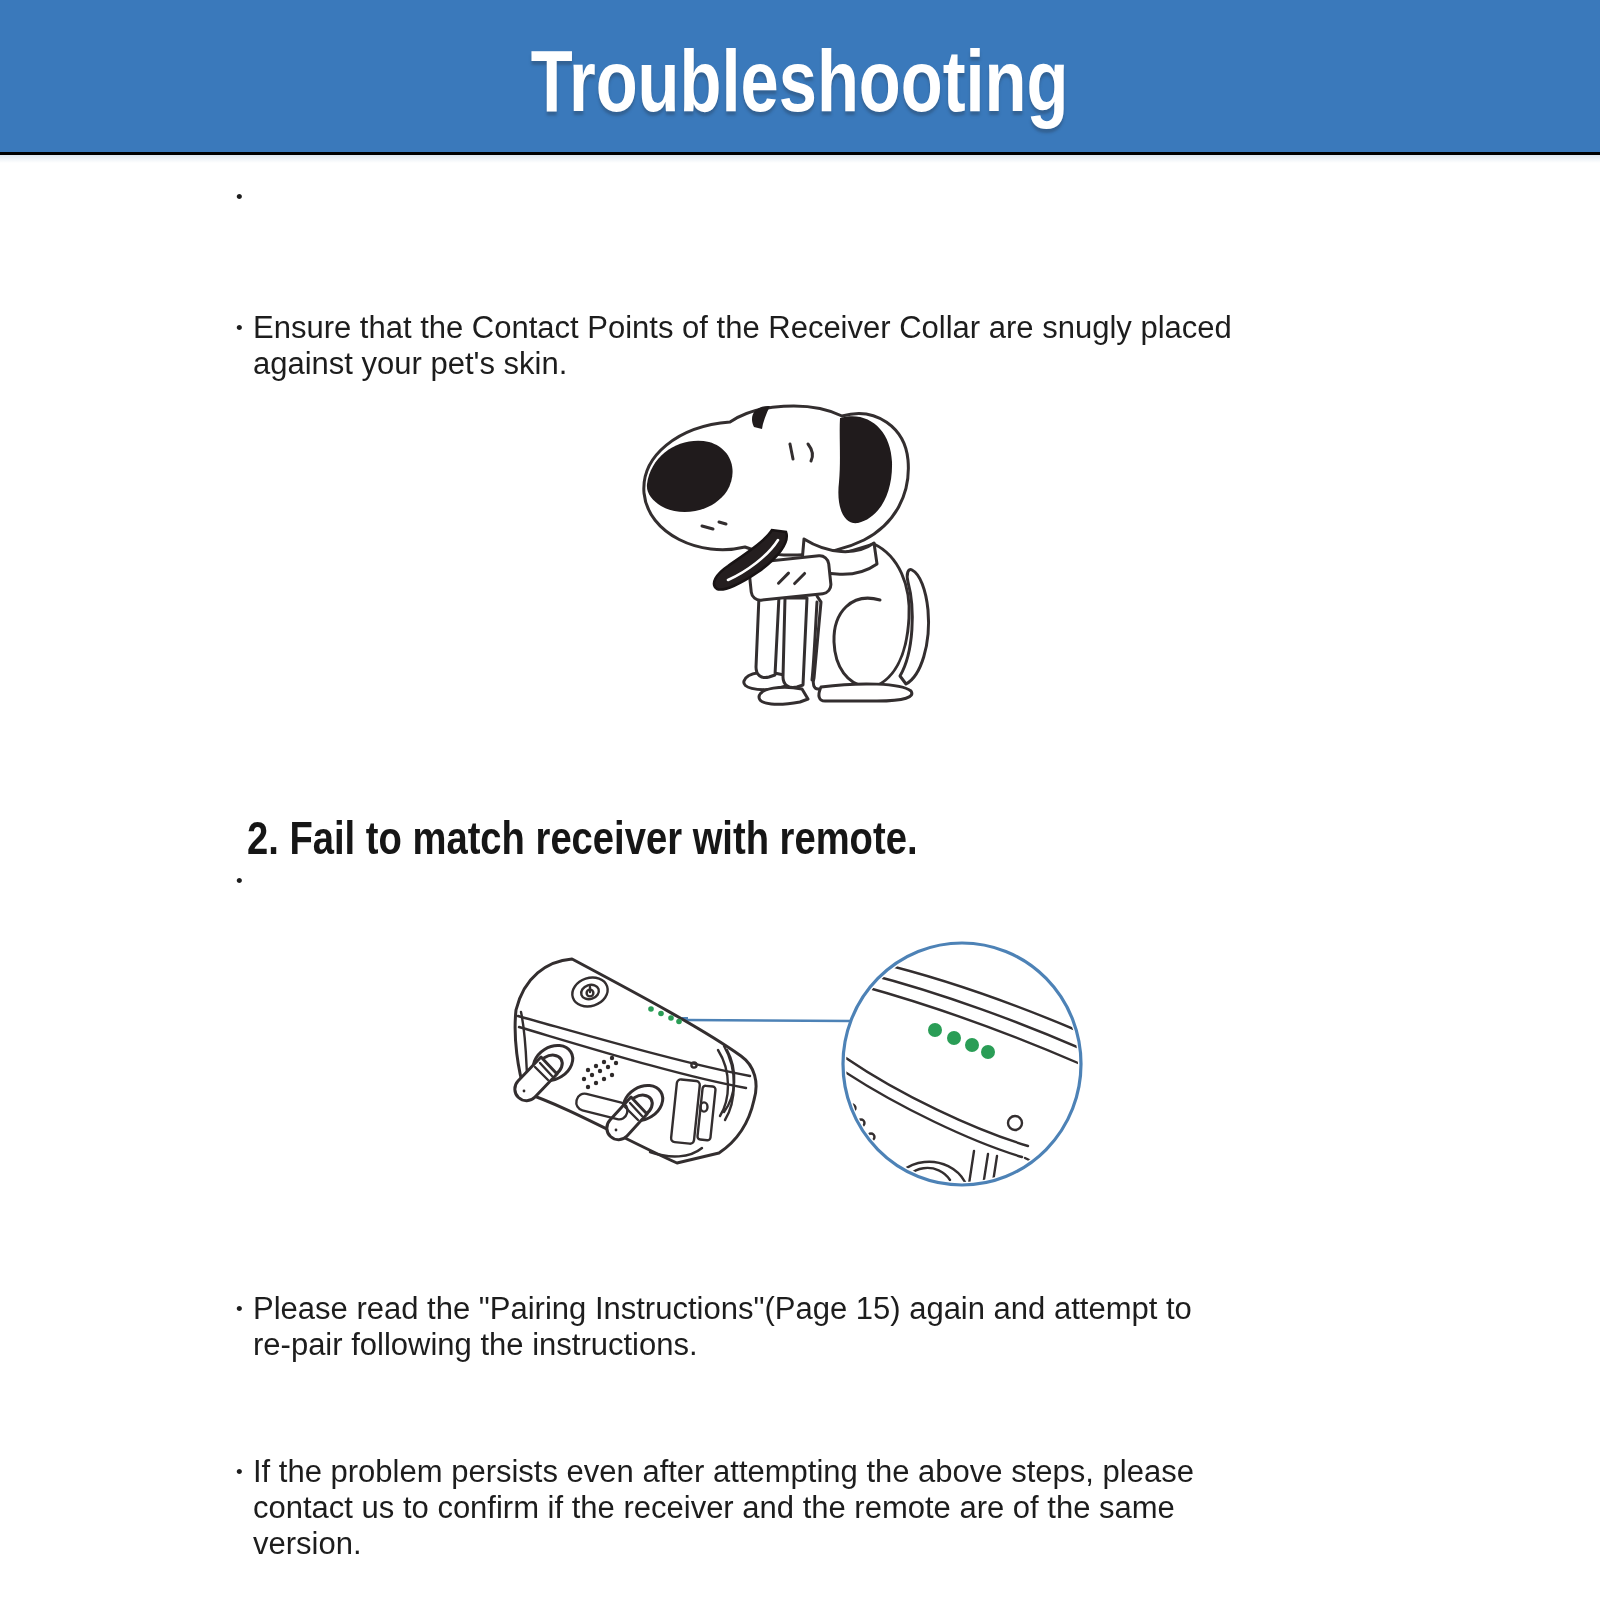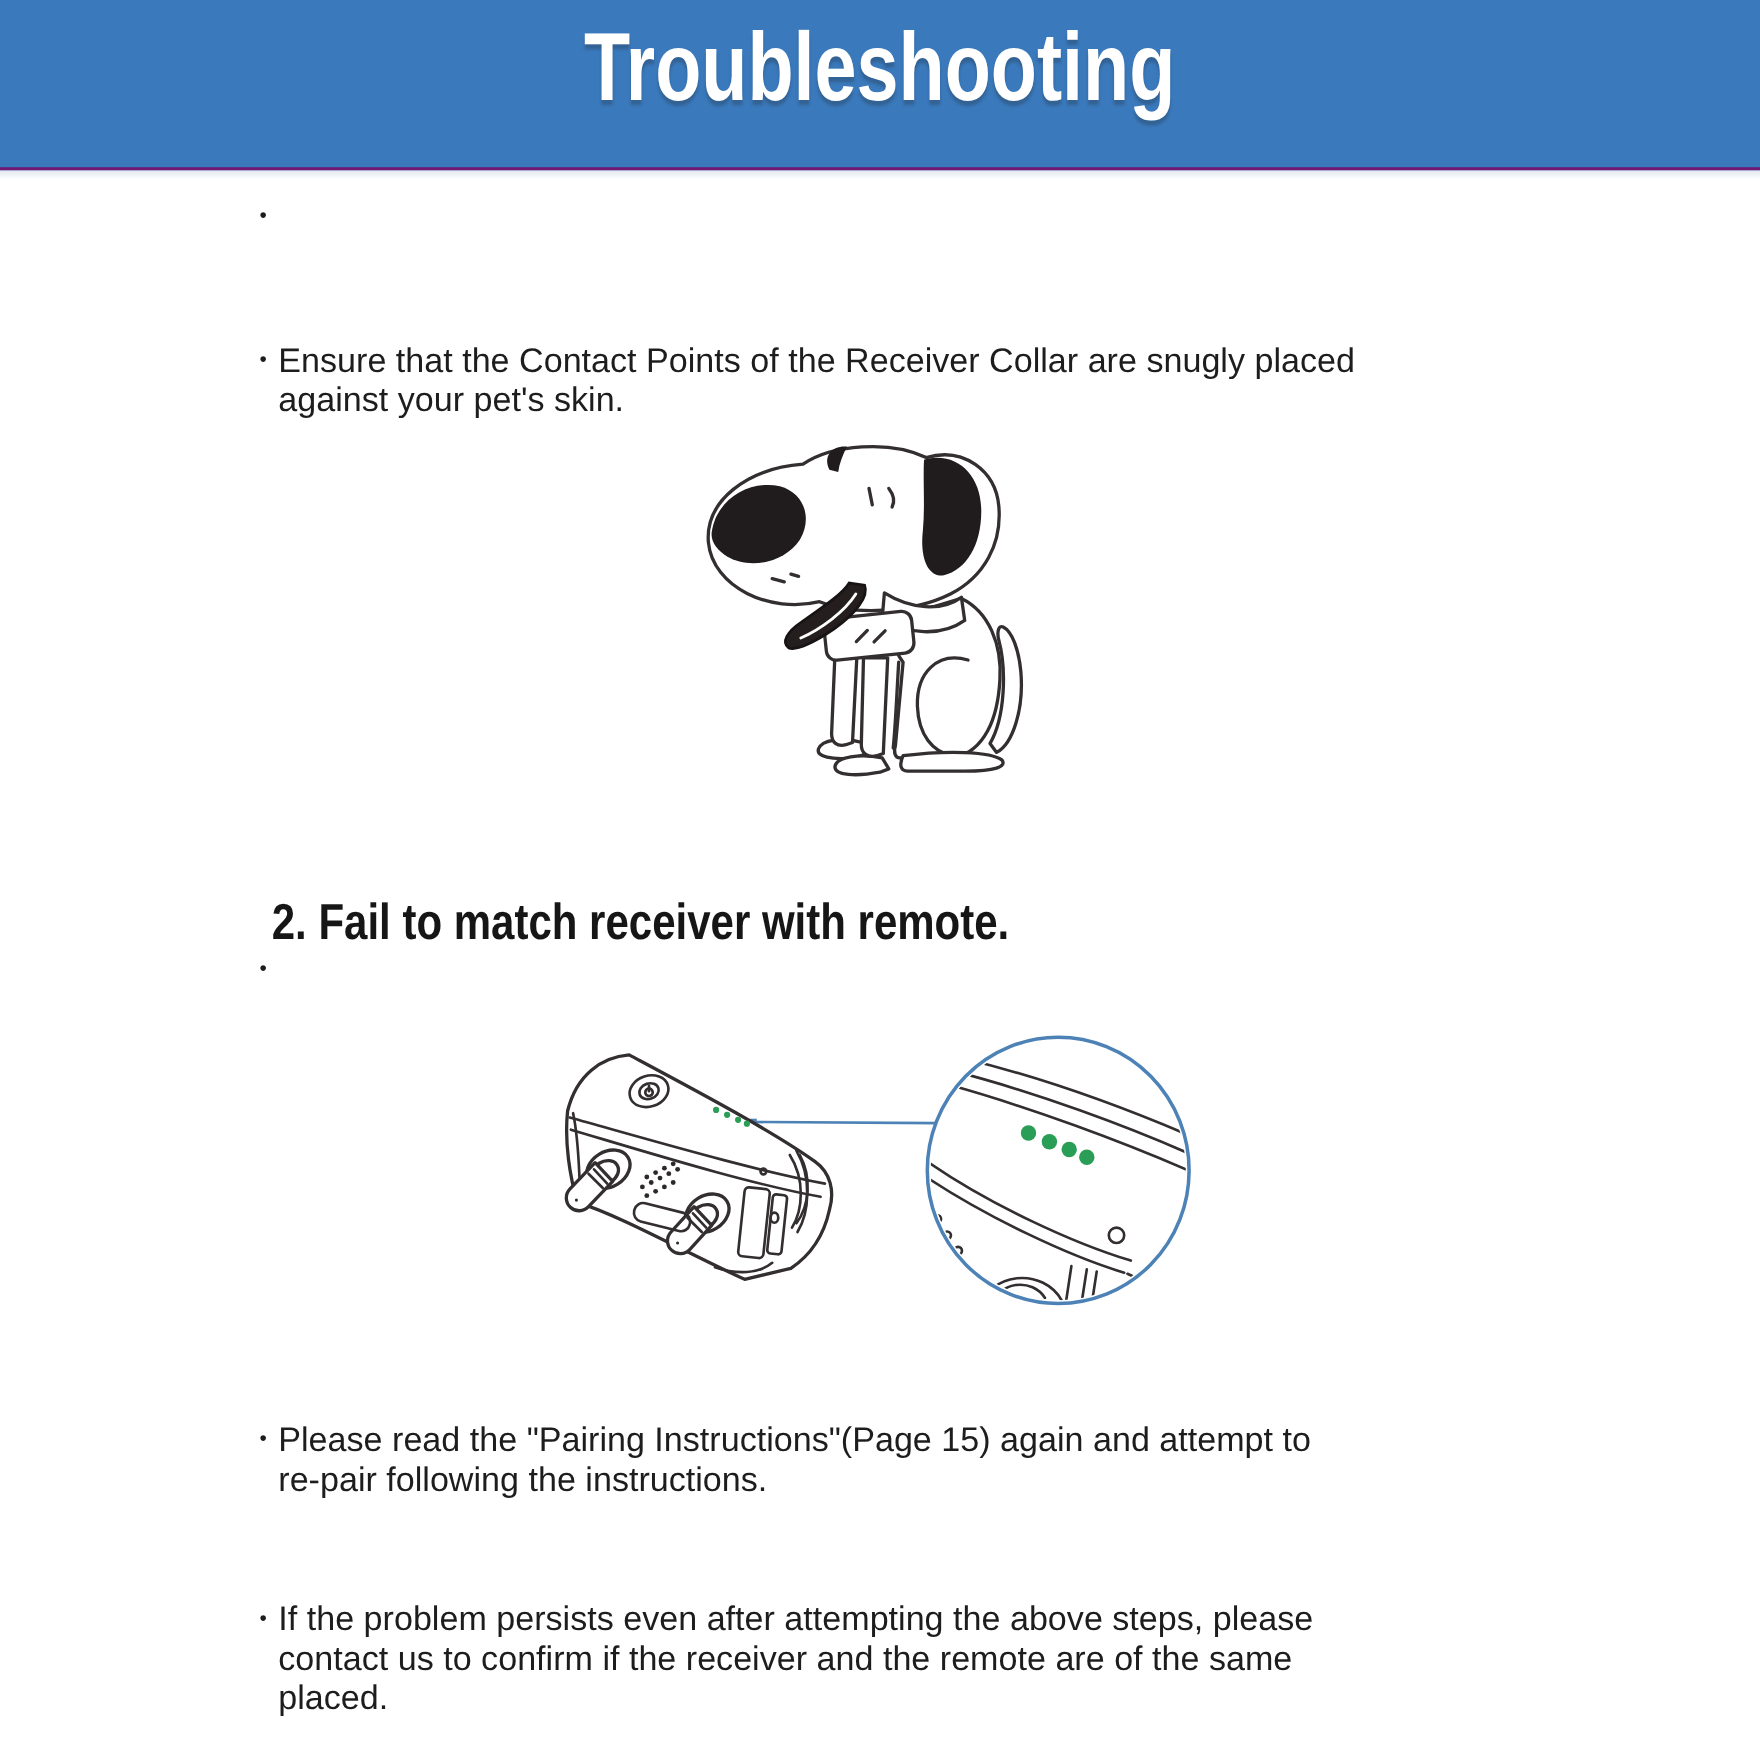--- a/index.html
+++ b/index.html
@@ -9,22 +9,22 @@
   html,body{margin:0;padding:0;background:#ffffff;}
   .page{
     position:relative; width:1600px; height:1600px; background:#ffffff;
     font-family:"Liberation Sans","DejaVu Sans",sans-serif; color:var(--body_text);
     overflow:hidden;
   }
   
   .banner{
     position:absolute; top:0; left:0; width:1600px; height:152px;
     background:var(--banner_bg);
-    border-bottom:3px solid #701a75;
-    display:flex; justify-content:center;
+    border-bottom:3px solid #000000;
+    display:flex; align-items:center; justify-content:center;
   }
   .banner:after{
     content:""; position:absolute; left:0; right:0; top:155px; height:8px;
     background:linear-gradient(#dfe8f0,#ffffff);
   }
   .banner h1{
     margin:0; padding-top:10px;
     font-size:88px; font-weight:bold; color:var(--banner_text);
     letter-spacing:0px; white-space:nowrap;
     transform:scaleX(0.78); transform-origin:center center;
@@ -214,16 +214,16 @@
   <div class="bullet b4">
     <span class="marker">•</span>
     <span class="btext">Please read the "Pairing Instructions"(Page 15) again and attempt to
 re-pair following the instructions.</span>
   </div>
 
   <div class="bullet b5">
     <span class="marker">•</span>
     <span class="btext">If the problem persists even after attempting the above steps, please
 contact us to confirm if the receiver and the remote are of the same
-placed.</span>
+version.</span>
   </div>
 
 </div>
 
 </body></html>

